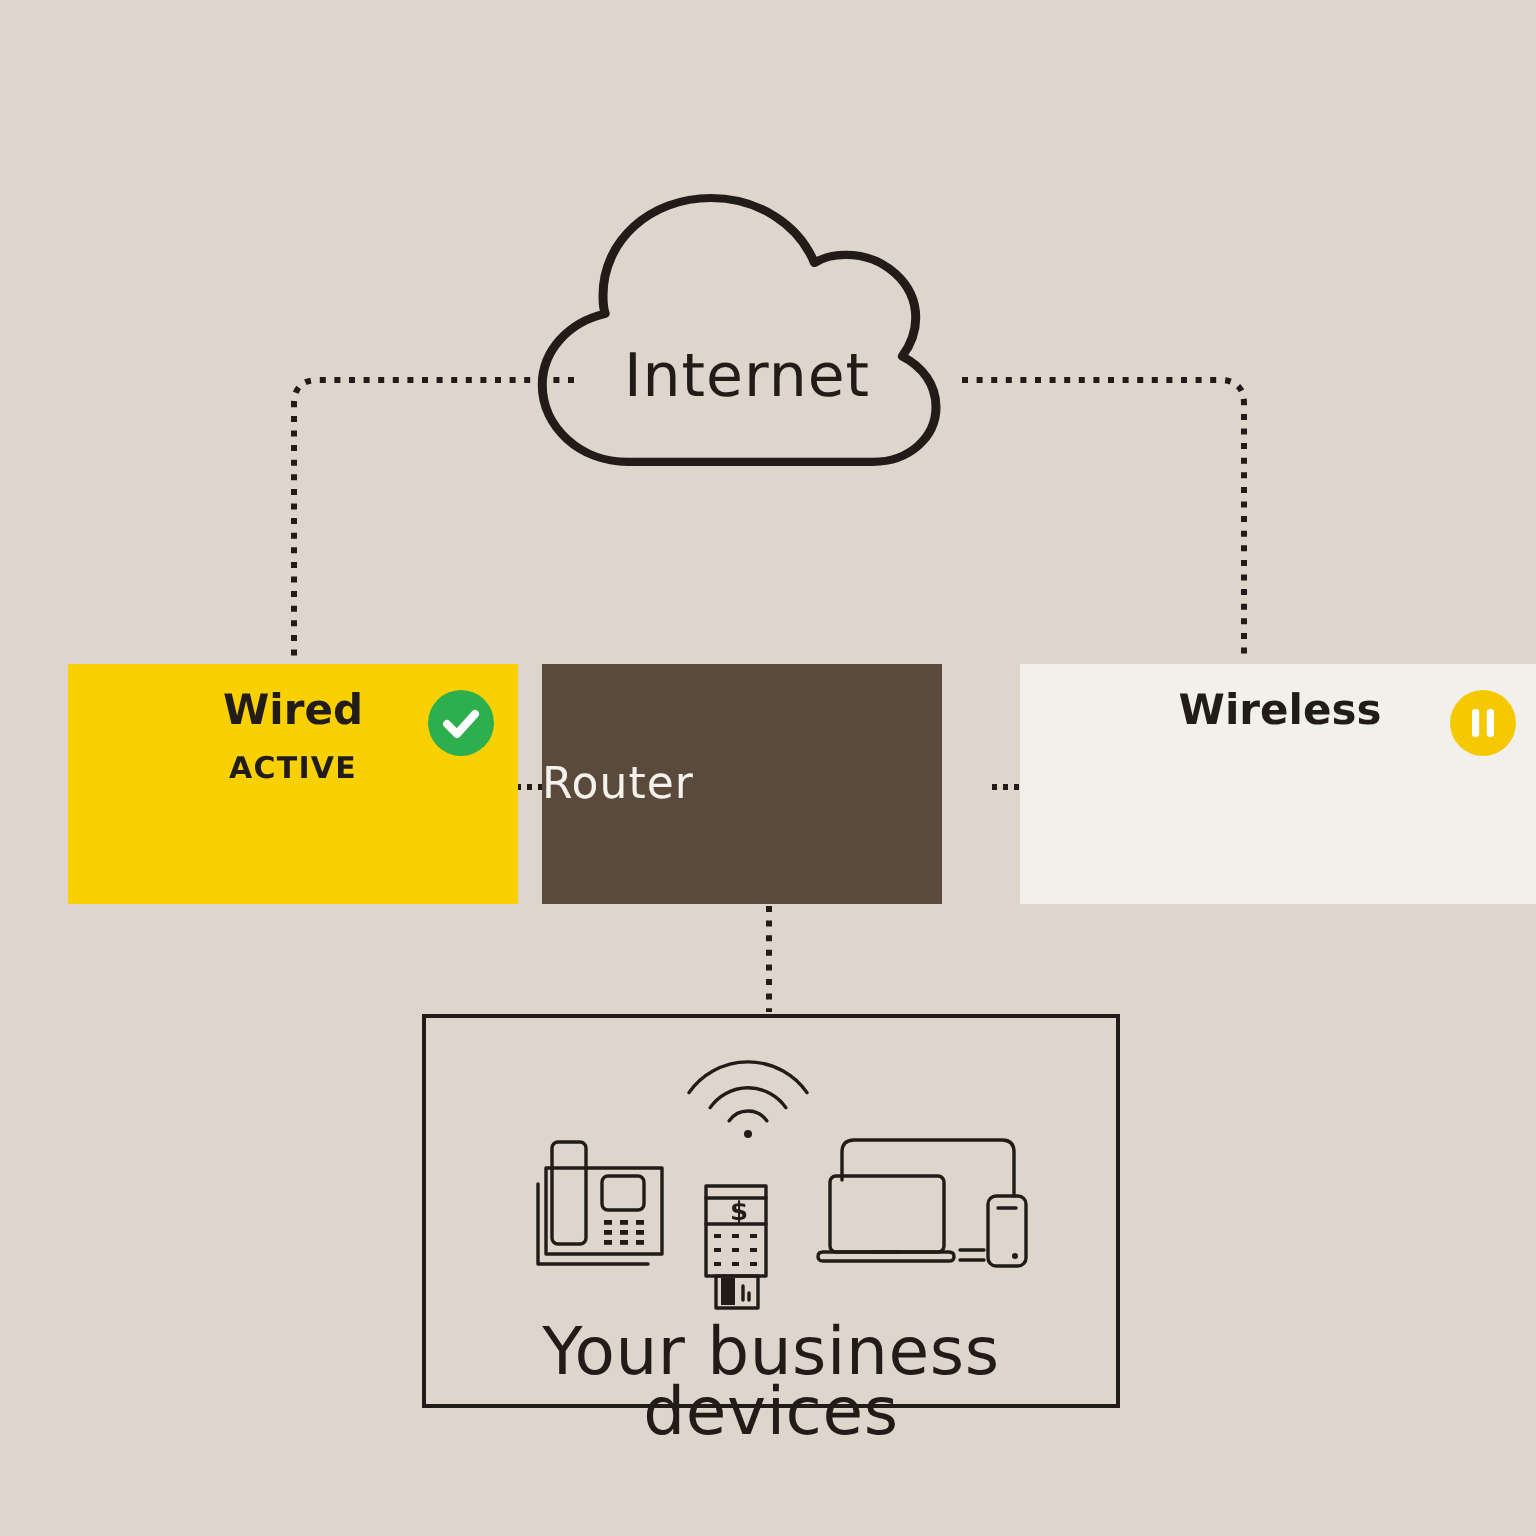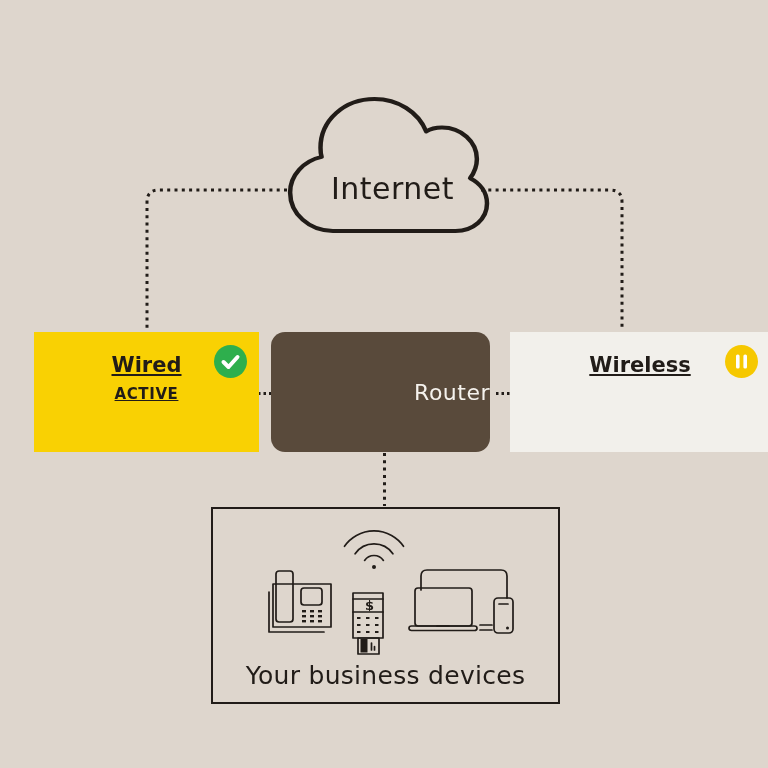--- a/index.html
+++ b/index.html
@@ -22,56 +22,56 @@
   }
   .stage{position:relative;width:768px;height:768px;overflow:hidden;}
 
   
   .connectors{position:absolute;left:0;top:0;width:768px;height:768px;pointer-events:none;}
   .connectors path{fill:none;stroke:var(--color-line);stroke-width:3;stroke-linecap:butt;}
   .dash-long{stroke-dasharray:3 4.3;}
   .dash-short{stroke-dasharray:2.5 3;}
 
   
-  .cloud{position:absolute;left:280px;top:97px;width:225px;height:138px;}
+  .cloud{position:absolute;left:261px;top:97px;width:225px;height:138px;}
   .cloud svg{position:absolute;left:0;top:0;width:100%;height:100%;}
   .cloud path{fill:none;stroke:var(--color-line);stroke-width:4;stroke-linejoin:round;}
   .cloud-label{
     position:absolute;left:0;top:74px;width:100%;height:36px;line-height:36px;
     text-align:center;font-size:30px;font-weight:400;letter-spacing:0.5px;
   }
 
   
   .node{position:absolute;top:332px;height:120px;text-align:center;}
   .node-wired{left:34px;width:225px;background:var(--color-wired-bg);}
-  .node-router{left:271px;width:219px;background:var(--color-router-bg);
-    display:flex;align-items:center;justify-content:flex-end;border-radius:14px;}
+  .node-router{left:271px;width:200px;background:var(--color-router-bg);
+    display:flex;align-items:center;justify-content:flex-start;}
   .node-wireless{left:510px;width:260px;background:var(--color-wireless-bg);}
-  .node-inner{padding-top:16px;text-decoration:underline;}
+  .node-inner{padding-top:6px;}
   .node-title{font-size:21px;font-weight:700;line-height:34px;}
   .node-title span{display:block;}
   .node-status{font-size:15px;font-weight:700;letter-spacing:0.6px;margin-top:3px;line-height:18px;}
   .router-label{font-size:22px;font-weight:400;color:var(--color-router-text);letter-spacing:0.5px;}
   .badge{position:absolute;top:13px;right:12px;width:33px;height:33px;}
 
   
   .devices-box{
     position:absolute;left:211px;top:507px;width:349px;height:197px;
     border:2px solid var(--color-line);background:transparent;
   }
   .devices-box svg{position:absolute;overflow:visible;}
   .icon-stroke{fill:none;stroke:var(--color-line);stroke-width:1.7;stroke-linecap:round;stroke-linejoin:round;}
   .icon-fill{fill:var(--color-line);stroke:none;}
   .wifi-icon{left:125px;top:10px;width:72px;height:52px;}
   .phone-icon{left:47px;top:56px;width:78px;height:70px;}
   .terminal-icon{left:137px;top:81px;width:36px;height:70px;}
   .computers-icon{left:191px;top:55px;width:112px;height:72px;}
   .devices-label{
     position:absolute;left:0;top:152px;width:100%;text-align:center;
-    font-size:25px;font-weight:400;letter-spacing:0.3px;line-height:30px;
+    font-size:33px;font-weight:400;letter-spacing:0.3px;line-height:30px;
   }
   .terminal-currency{font-family:"DejaVu Sans","Liberation Sans",sans-serif;font-size:13px;font-weight:700;fill:var(--color-line);}
 </style>
 </head>
 <body>
 
 <div class="stage">
 
   <svg class="connectors" viewBox="0 0 768 768">
     <path class="dash-long" d="M 287 190 L 159 190 Q 147 190 147 202 L 147 330"></path>

